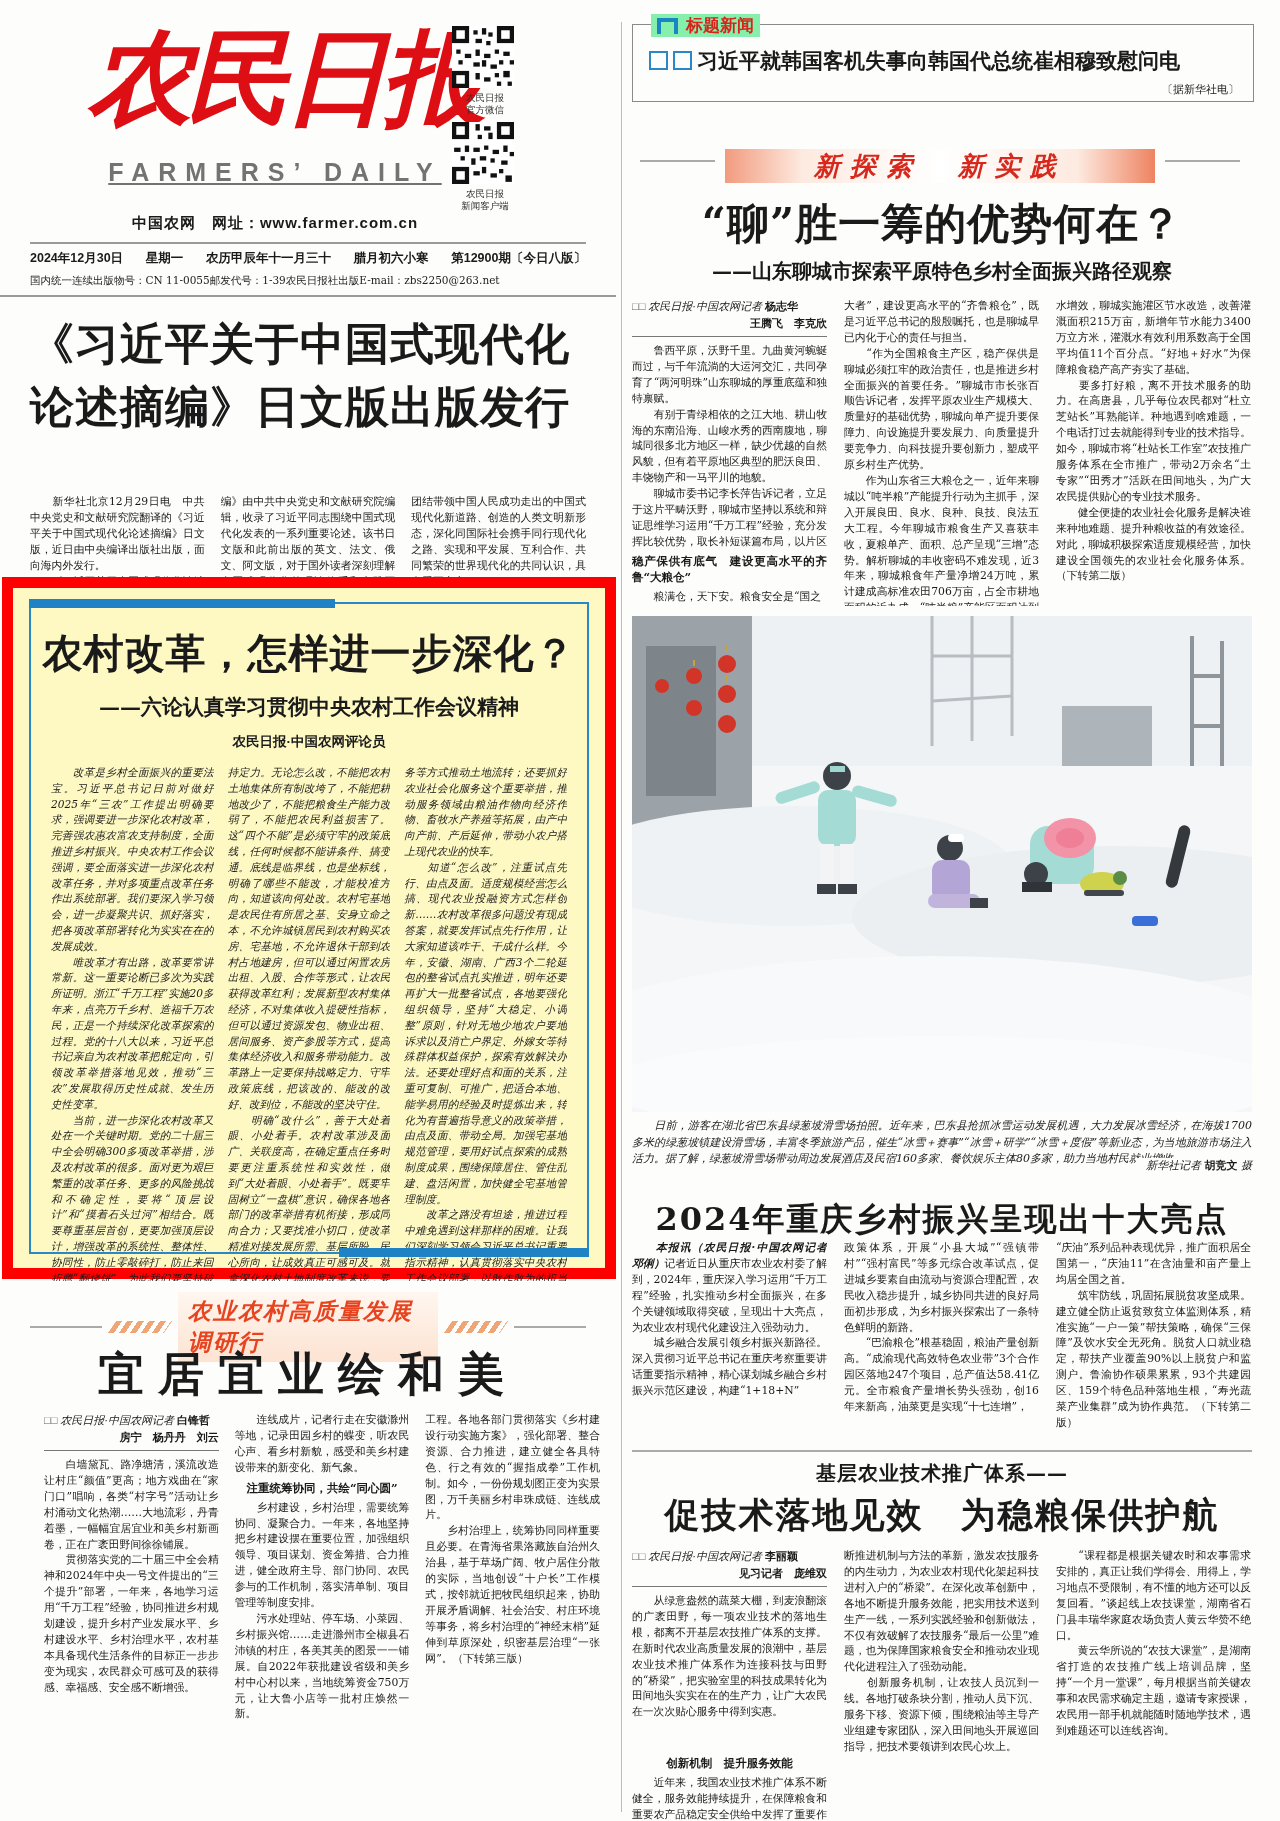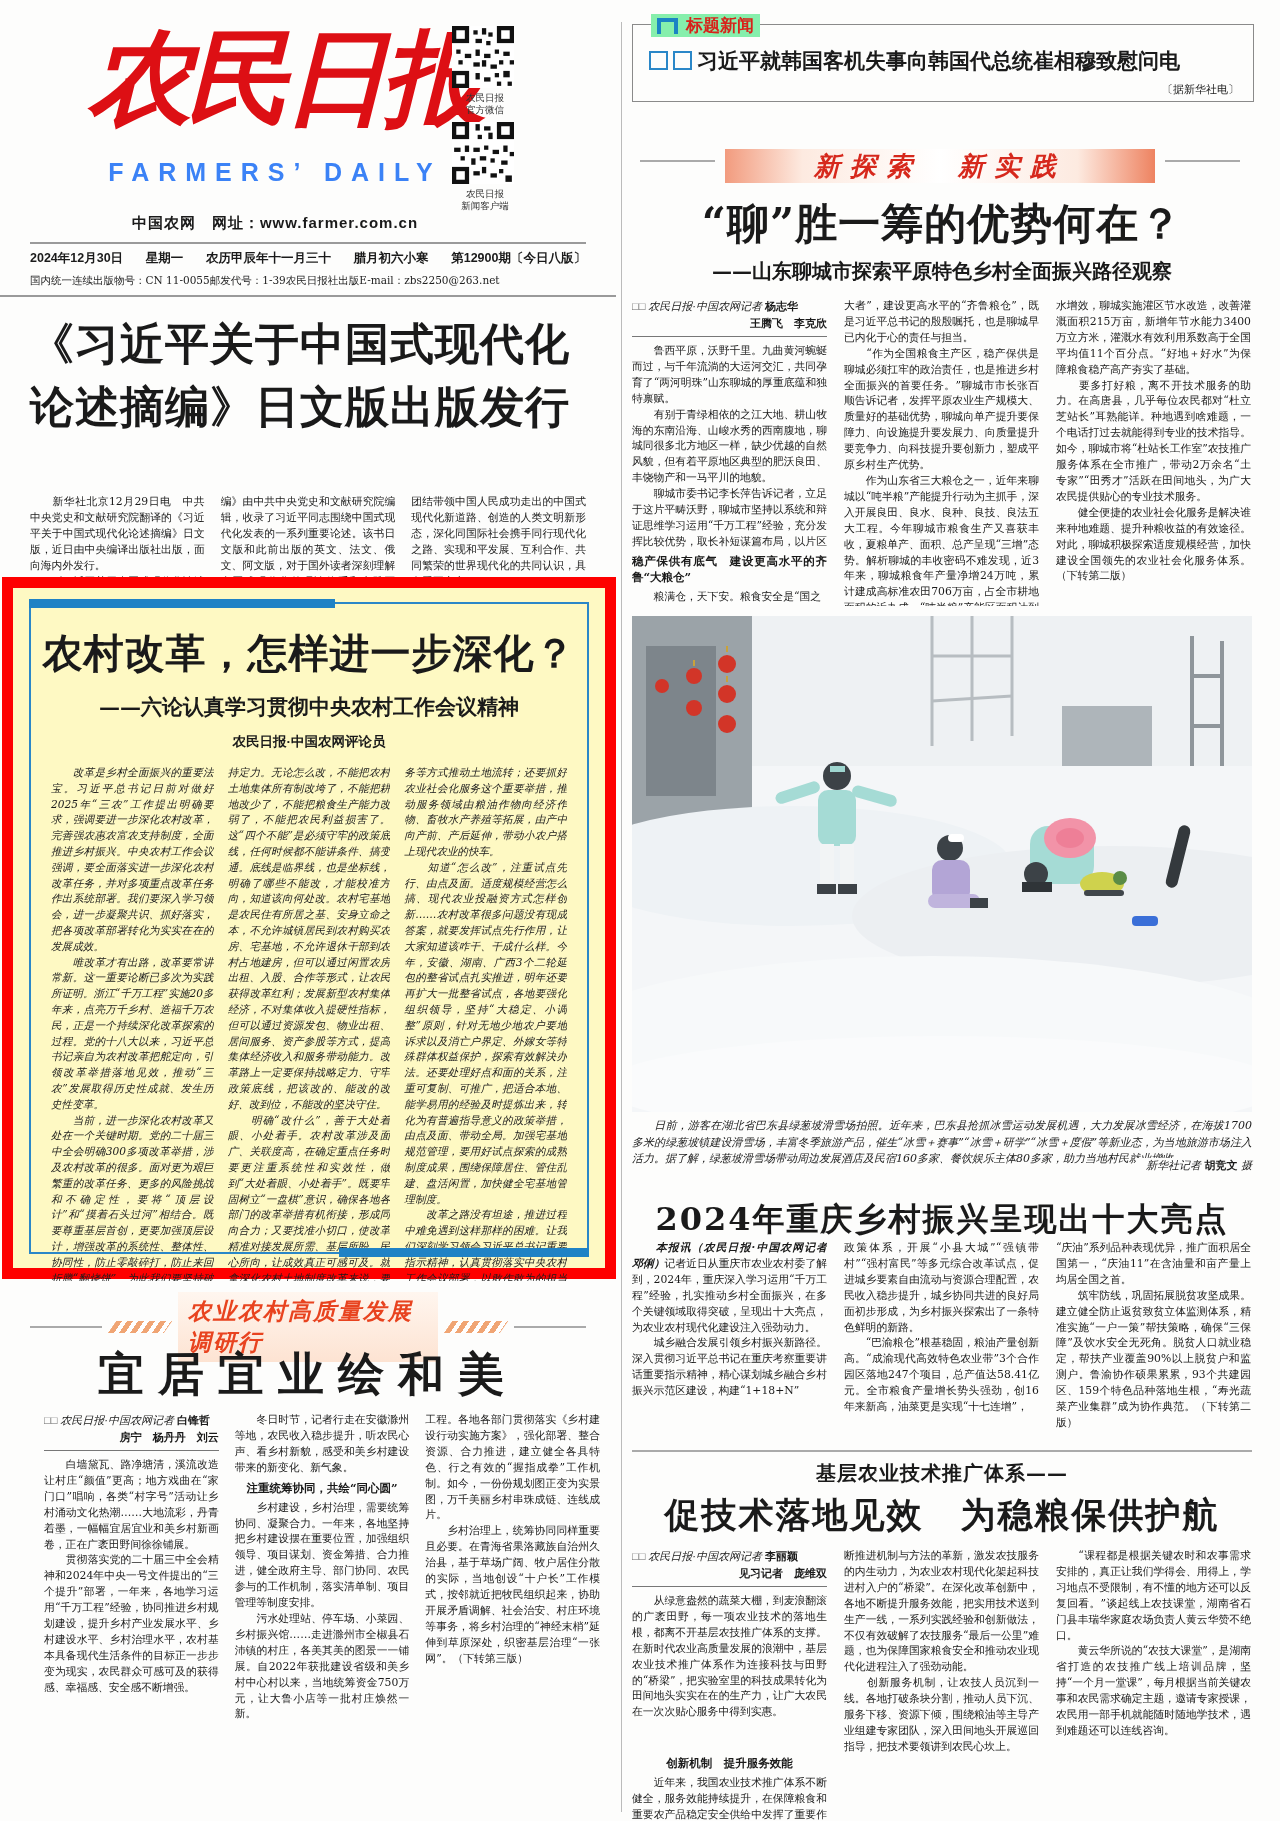--- a/index.html
+++ b/index.html
@@ -8,21 +8,21 @@
   .abs{position:absolute;}
   .sans{font-family:"Liberation Sans","DejaVu Sans",sans-serif;}
   .serif{font-family:"DejaVu Serif","Liberation Serif",serif;}
   .kai{font-style:italic;}
   .bt{font-size:10.8px;line-height:15.9px;text-align:justify;white-space:pre-line;overflow:hidden;}
   .cols{display:flex;}
   .colbox{overflow:hidden;}
   .rule{background:#9a9a9a;}
   
   .logo{font-size:104px;font-weight:bold;font-style:italic;color:#dd0f14;letter-spacing:-6px;line-height:1;}
-  .logo-en{font-size:25px;font-weight:bold;color:#3b82f6;letter-spacing:9px;text-align:center;}
+  .logo-en{font-size:25px;font-weight:bold;color:#737373;letter-spacing:9px;text-align:center;text-decoration:underline;}
   .siteline{font-size:15px;font-weight:bold;text-align:center;letter-spacing:1px;}
   .qr{width:62px;height:62px;}
   .qrlabel{font-size:9.5px;line-height:12px;text-align:center;white-space:pre-line;color:#333;}
   .daterow{display:flex;justify-content:space-between;font-size:12.5px;font-weight:bold;}
   .pubrow{display:flex;justify-content:flex-start;font-size:10.5px;color:#222;}
   
   .lead-title{font-size:44px;line-height:63px;font-weight:900;letter-spacing:1px;white-space:pre-line;}
   
   .redbox{border:11px solid #fe0000;box-sizing:border-box;background:#fef9c3;}
   .blueframe{position:absolute;left:16px;top:14px;right:16px;bottom:14px;border:2px solid #2a87c8;}
@@ -214,21 +214,21 @@
       <div class="bybox sans">
         <span style="color:#666;">□□</span>
         <span class="kai">农民日报·中国农网记者</span>
         <span class="nm">白锋哲</span>
         <div class="l2">房宁　杨丹丹　刘云</div>
       </div>
       <div class="bt" style="height:330px;">　　白墙黛瓦、路净塘清，溪流改造让村庄“颜值”更高；地方戏曲在“家门口”唱响，各类“村字号”活动让乡村涌动文化热潮……大地流彩，丹青着墨，一幅幅宜居宜业和美乡村新画卷，正在广袤田野间徐徐铺展。
 　　贯彻落实党的二十届三中全会精神和2024年中央一号文件提出的“三个提升”部署，一年来，各地学习运用“千万工程”经验，协同推进乡村规划建设，提升乡村产业发展水平、乡村建设水平、乡村治理水平，农村基本具备现代生活条件的目标正一步步变为现实，农民群众可感可及的获得感、幸福感、安全感不断增强。</div>
     </div>
     <div class="colbox" style="width:175px;">
-      <div class="bt">　　冬日时节，记者行走在安徽滁州等地，农民收入稳步提升，听农民心声、看乡村新貌，感受和美乡村建设带来的新变化、新气象。</div>
+      <div class="bt">　　连线成片，记者行走在安徽滁州等地，记录田园乡村的蝶变，听农民心声、看乡村新貌，感受和美乡村建设带来的新变化、新气象。</div>
       <div class="subhead" style="text-align:center;">注重统筹协同，共绘“同心圆”</div>
       <div class="bt" style="height:300px;">　　乡村建设，乡村治理，需要统筹协同、凝聚合力。一年来，各地坚持把乡村建设摆在重要位置，加强组织领导、项目谋划、资金筹措、合力推进，健全政府主导、部门协同、农民参与的工作机制，落实清单制、项目管理等制度安排。
 　　污水处理站、停车场、小菜园、乡村振兴馆……走进滁州市全椒县石沛镇的村庄，各美其美的图景一一铺展。自2022年获批建设省级和美乡村中心村以来，当地统筹资金750万元，让大鲁小店等一批村庄焕然一新。</div>
     </div>
     <div class="bt colbox" style="width:175px;height:402px;">工程。各地各部门贯彻落实《乡村建设行动实施方案》，强化部署、整合资源、合力推进，建立健全各具特色、行之有效的“握指成拳”工作机制。如今，一份份规划图正变为实景图，万千美丽乡村串珠成链、连线成片。
 　　乡村治理上，统筹协同同样重要且必要。在青海省果洛藏族自治州久治县，基于草场广阔、牧户居住分散的实际，当地创设“十户长”工作模式，按邻就近把牧民组织起来，协助开展矛盾调解、社会治安、村庄环境等事务，将乡村治理的“神经末梢”延伸到草原深处，织密基层治理“一张网”。（下转第三版）</div>
   </div>
 
   <div class="abs" style="left:621px;top:22px;width:1px;height:1790px;background:#bbb;"></div>
 

